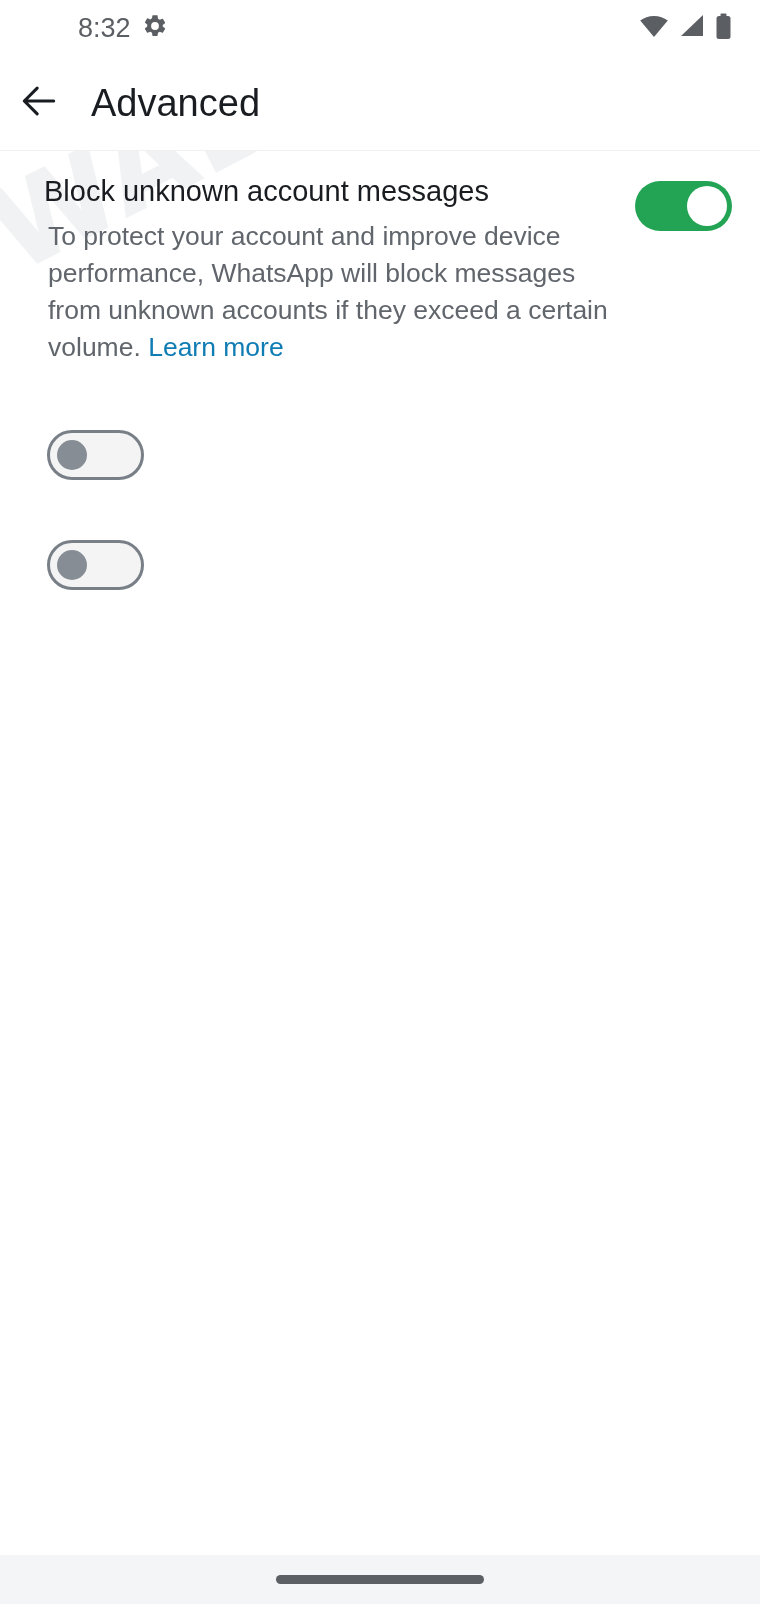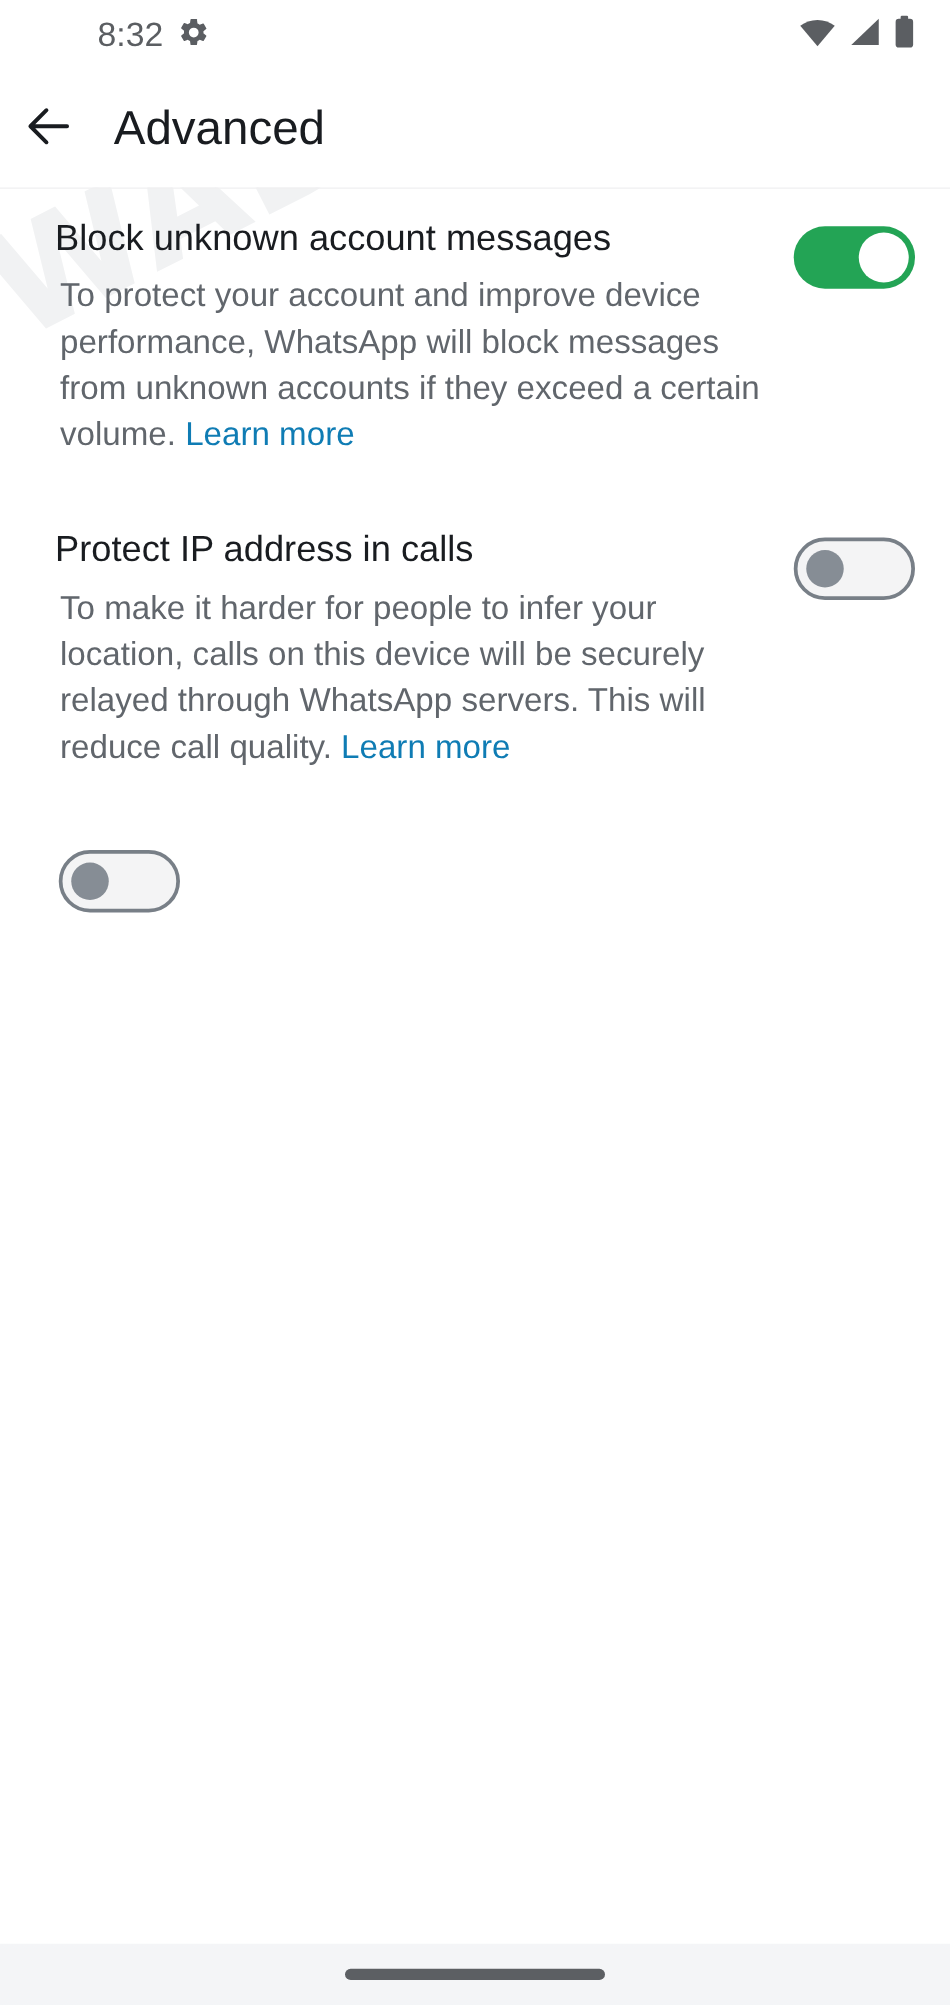--- a/index.html
+++ b/index.html
@@ -262,24 +262,20 @@
       <div class="setting-desc"><span>To protect your account and improve device performance, WhatsApp will block messages from unknown accounts if they exceed a certain volume. </span><span class="learn-more">Learn more</span></div>
     </div>
     <div class="setting-toggle-wrap">
       <div class="toggle on">
         <div class="knob"></div>
       </div>
     </div>
   </div>
 
   <div class="setting-row row-2">
-    <div class="setting-texts">
-      <div class="setting-title">Protect IP address in calls</div>
-      <div class="setting-desc"><span>To make it harder for people to infer your location, calls on this device will be securely relayed through WhatsApp servers. This will reduce call quality. </span><span class="learn-more">Learn more</span></div>
-    </div>
     <div class="setting-toggle-wrap">
       <div class="toggle off">
         <div class="knob"></div>
       </div>
     </div>
   </div>
 
   <div class="setting-row row-3">
     <div class="setting-toggle-wrap">
       <div class="toggle off">

